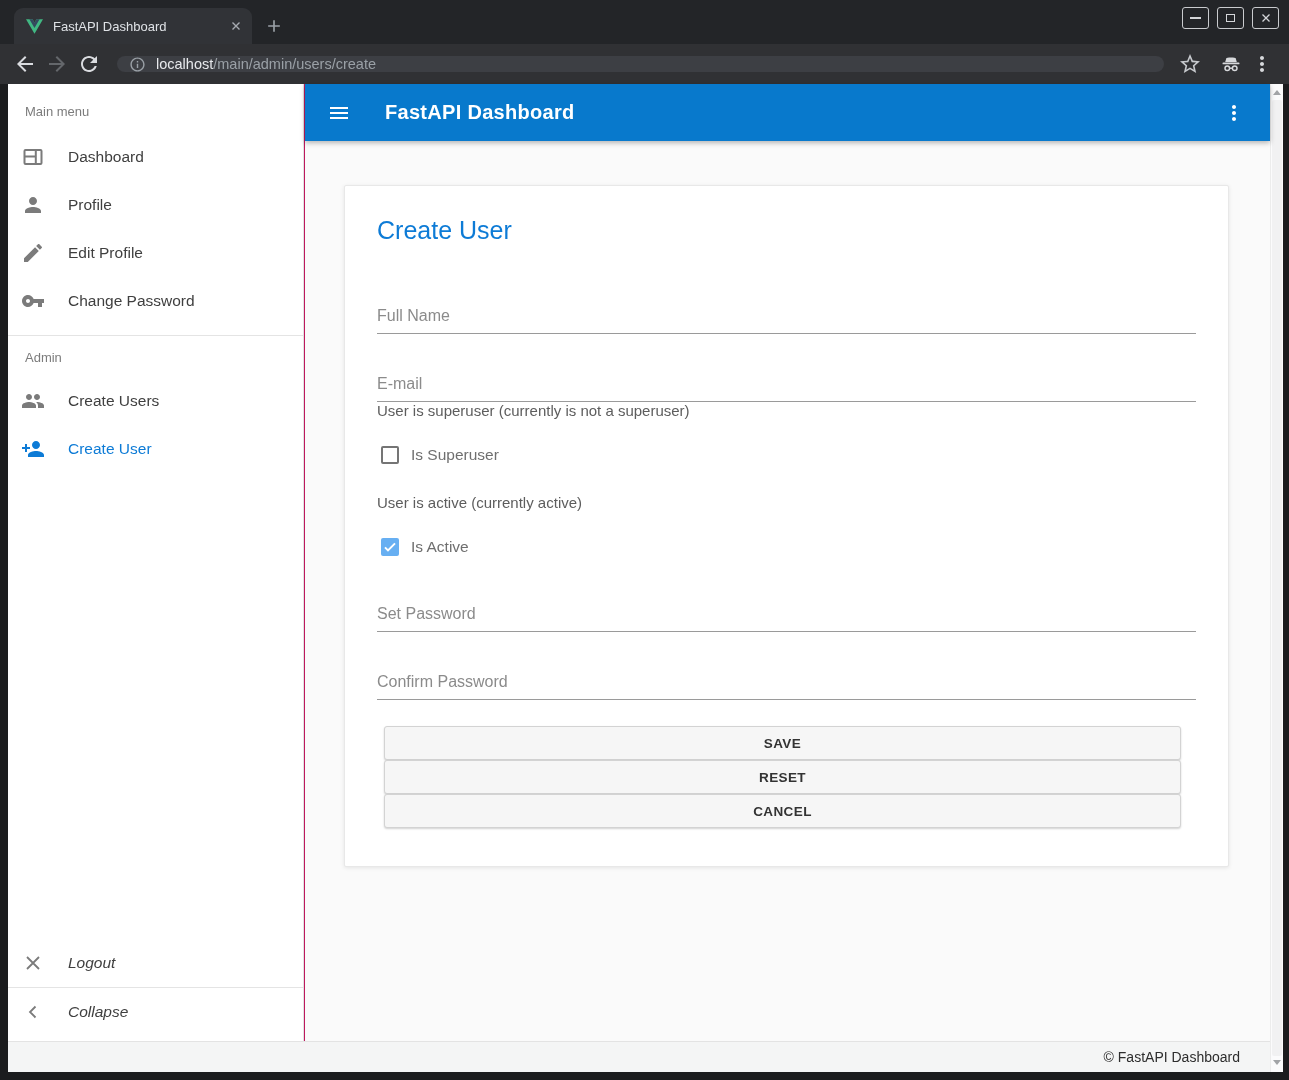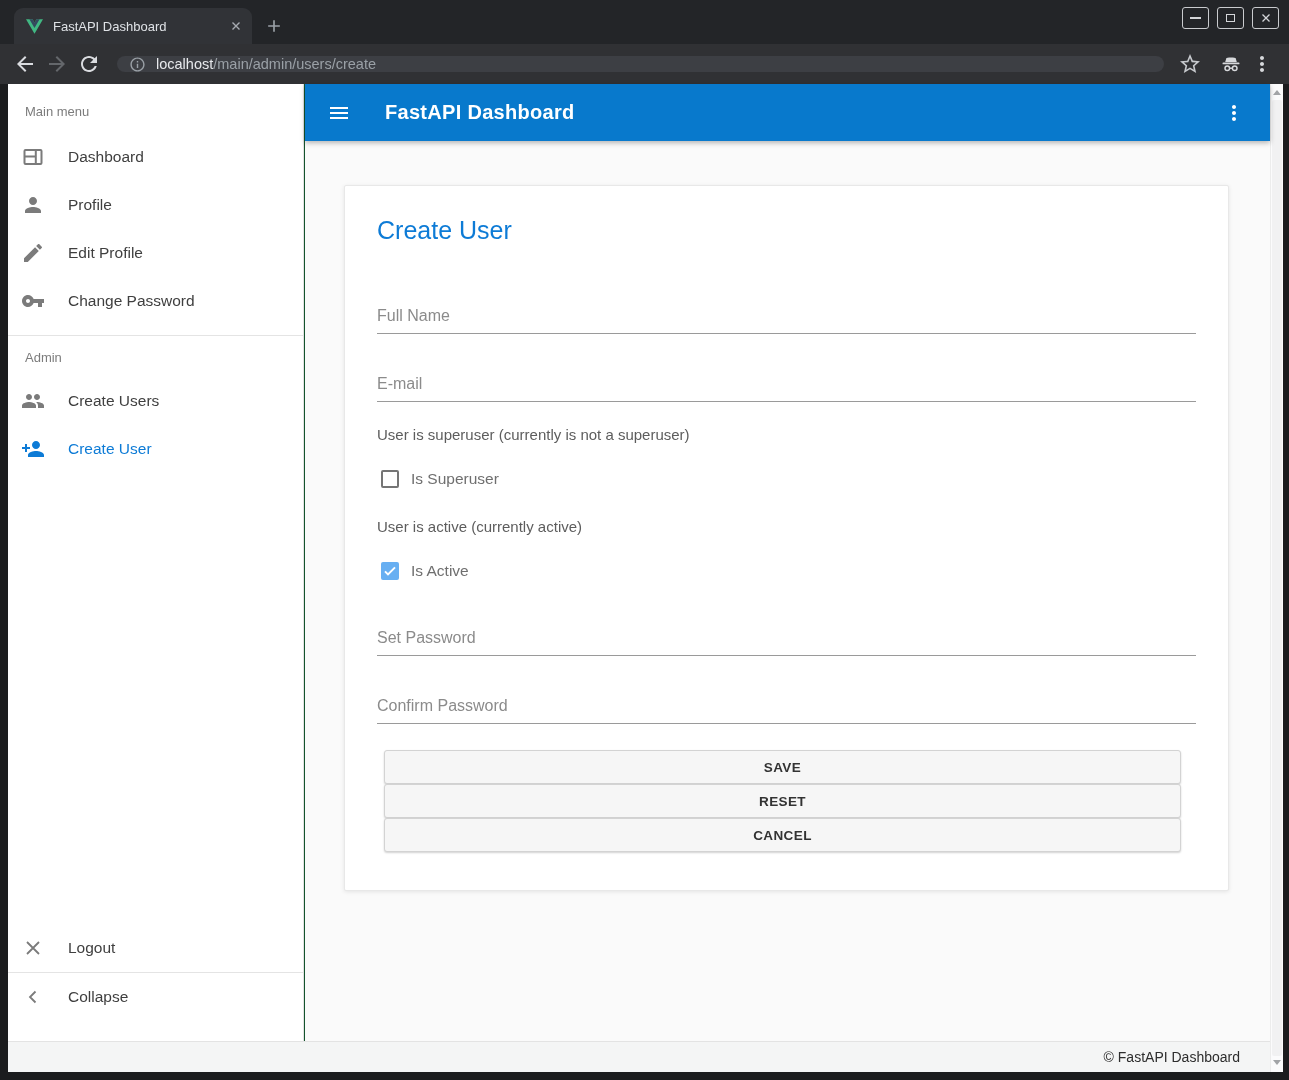--- a/index.html
+++ b/index.html
@@ -42,35 +42,35 @@
   }
   .info-ic { width:17px; height:17px; color:#9aa0a6; flex:0 0 auto; }
   .url-text { margin-left:10px; font-size:14.5px; white-space:nowrap; overflow:hidden; }
   .url-host { color:#e8eaed; }
   .url-path { color:#9aa0a6; }
   .ic-star { margin-left:14px; color:#c6c9cd; }
   .ic-incog { margin-left:17px; color:#d7d9dc; }
   .ic-kebab-b { margin-left:7px; margin-right:15px; color:#d7d9dc; }
 
   
-  .workspace { position:absolute; left:8px; top:84px; width:1275px; height:988px; background:#14532d; }
+  .workspace { position:absolute; left:8px; top:84px; width:1275px; height:988px; background:#be185d; }
 
   .sidebar {
     position:absolute; left:0; top:0; width:296px; bottom:31px;
     background:#ffffff; border-right:1px solid #e1e1e1;
   }
   .side-label { padding:14px 16px 12px 17px; font-size:13px; color:#7c7c7c; }
   .side-label.first { padding-top:20px; padding-bottom:14px; }
   .side-item { height:48px; display:flex; align-items:center; padding-left:13px; cursor:pointer; }
   .side-item .s-icon { width:24px; height:24px; color:#7b7b7b; flex:0 0 auto; }
   .side-item .s-label { margin-left:23px; font-size:15.5px; color:#3f3f3f; }
   .side-item.active .s-icon { color:var(--sidebar_active); }
   .side-item.active .s-label { color:var(--sidebar_active); }
   .side-divider { border-top:1px solid #e4e4e4; margin-top:10px; }
-  .sidebar-bottom { position:absolute; left:0; right:0; bottom:20px; }
+  .sidebar-bottom { position:absolute; left:0; right:0; bottom:5px;font-style:italic; }
   .sidebar-bottom .side-divider { margin-top:0; }
 
   .main { position:absolute; left:297px; top:0; right:13px; bottom:31px; background:#fafafa; }
   .appbar {
     position:absolute; left:0; right:0; top:0; height:57px;
     background:var(--appbar_blue); display:flex; align-items:center;
     box-shadow:0 2px 5px rgba(0,0,0,0.28); z-index:2;
   }
   .hamburger { margin-left:22px; width:24px; height:24px; color:#fff; cursor:pointer; }
   .appbar-title { margin-left:34px; font-size:20px; font-weight:bold; color:#fff; letter-spacing:0.3px; }
@@ -85,21 +85,21 @@
   .card h1 { font-size:25px; line-height:32px; font-weight:normal; color:var(--accent_blue); }
   .field { margin-top:32px; }
   .field.first { margin-top:52px; }
   .field.gap-lg { margin-top:40px; }
   .field input {
     width:100%; height:36px; border:none; border-bottom:1px solid #9a9a9a;
     background:transparent; outline:none; font-size:16px; color:#222;
     font-family:"Liberation Sans", sans-serif;
   }
   .field input::placeholder { color:#8b8b8b; opacity:1; }
-  .hint { margin-top:24px; font-size:15px; line-height:18px; color:#5d5d5d; }
+  .hint { font-size:15px; line-height:18px; color:#5d5d5d; }
   .hint.gap { margin-top:30px; }
   .check-row { margin-top:26px; margin-left:4px; display:flex; align-items:center; cursor:pointer; }
   .checkbox { width:18px; height:18px; border-radius:2px; flex:0 0 auto; position:relative; }
   .checkbox.unchecked { border:2px solid #757575; background:#fff; }
   .checkbox.checked { background:var(--checkbox_checked); }
   .checkbox .check-ic { position:absolute; inset:1px; color:#fff; }
   .check-label { margin-left:12px; font-size:15.5px; color:#6f6f6f; }
   .btn-row { margin-top:26px; margin-left:7px; display:flex;flex-direction:column; }
   .btn {
     min-width:89px; height:34px; margin-right:15px; padding:0 16px;

